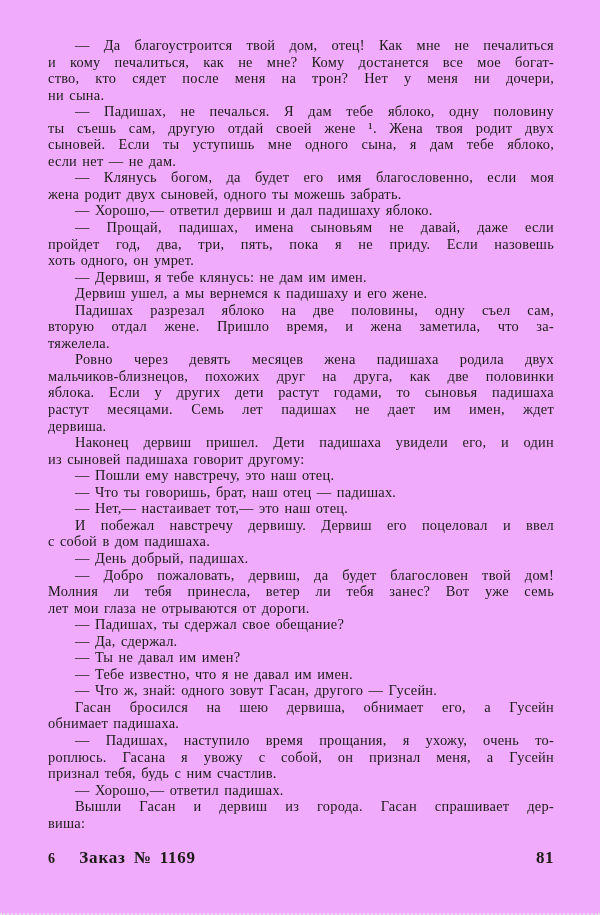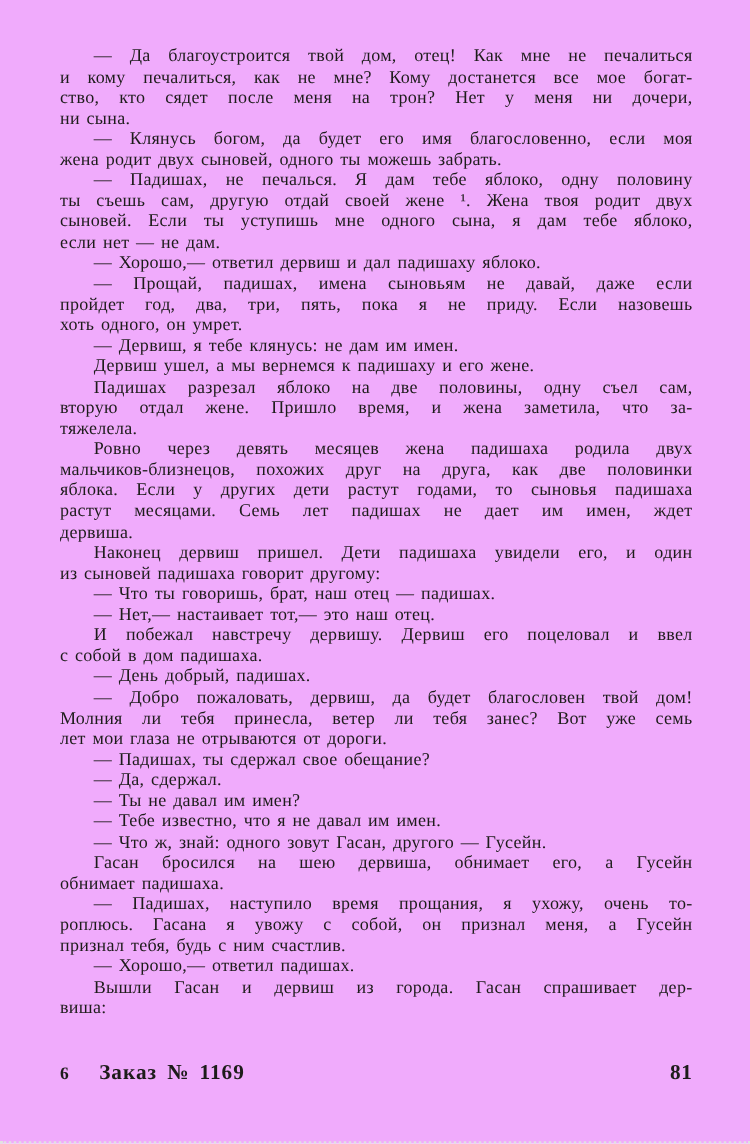--- a/index.html
+++ b/index.html
@@ -90,28 +90,28 @@
 <div class="scan-page">
 
   <div class="text-block" id="text-block">
       <div class="para">
         <div class="line first">— Да благоустроится твой дом, отец! Как мне не печалиться</div>
         <div class="line">и кому печалиться, как не мне? Кому достанется все мое богат-</div>
         <div class="line">ство, кто сядет после меня на трон? Нет у меня ни дочери,</div>
         <div class="line last">ни сына.</div>
       </div>
       <div class="para">
-        <div class="line first">— Клянусь богом, да будет его имя благословенно, если моя</div>
-        <div class="line last">жена родит двух сыновей, одного ты можешь забрать.</div>
-      </div>
-      <div class="para">
         <div class="line first">— Падишах, не печалься. Я дам тебе яблоко, одну половину</div>
         <div class="line">ты съешь сам, другую отдай своей жене ¹. Жена твоя родит двух</div>
         <div class="line">сыновей. Если ты уступишь мне одного сына, я дам тебе яблоко,</div>
         <div class="line last">если нет — не дам.</div>
+      </div>
+      <div class="para">
+        <div class="line first">— Клянусь богом, да будет его имя благословенно, если моя</div>
+        <div class="line last">жена родит двух сыновей, одного ты можешь забрать.</div>
       </div>
       <div class="para">
         <div class="line first last">— Хорошо,— ответил дервиш и дал падишаху яблоко.</div>
       </div>
       <div class="para">
         <div class="line first">— Прощай, падишах, имена сыновьям не давай, даже если</div>
         <div class="line">пройдет год, два, три, пять, пока я не приду. Если назовешь</div>
         <div class="line last">хоть одного, он умрет.</div>
       </div>
       <div class="para">
@@ -128,20 +128,23 @@
       <div class="para">
         <div class="line first">Ровно через девять месяцев жена падишаха родила двух</div>
         <div class="line">мальчиков-близнецов, похожих друг на друга, как две половинки</div>
         <div class="line">яблока. Если у других дети растут годами, то сыновья падишаха</div>
         <div class="line">растут месяцами. Семь лет падишах не дает им имен, ждет</div>
         <div class="line last">дервиша.</div>
       </div>
       <div class="para">
         <div class="line first">Наконец дервиш пришел. Дети падишаха увидели его, и один</div>
         <div class="line last">из сыновей падишаха говорит другому:</div>
+      </div>
+      <div class="para">
+        <div class="line first last">— Пошли ему навстречу, это наш отец.</div>
       </div>
       <div class="para">
         <div class="line first last">— Что ты говоришь, брат, наш отец — падишах.</div>
       </div>
       <div class="para">
         <div class="line first last">— Нет,— настаивает тот,— это наш отец.</div>
       </div>
       <div class="para">
         <div class="line first">И побежал навстречу дервишу. Дервиш его поцеловал и ввел</div>
         <div class="line last">с собой в дом падишаха.</div>

